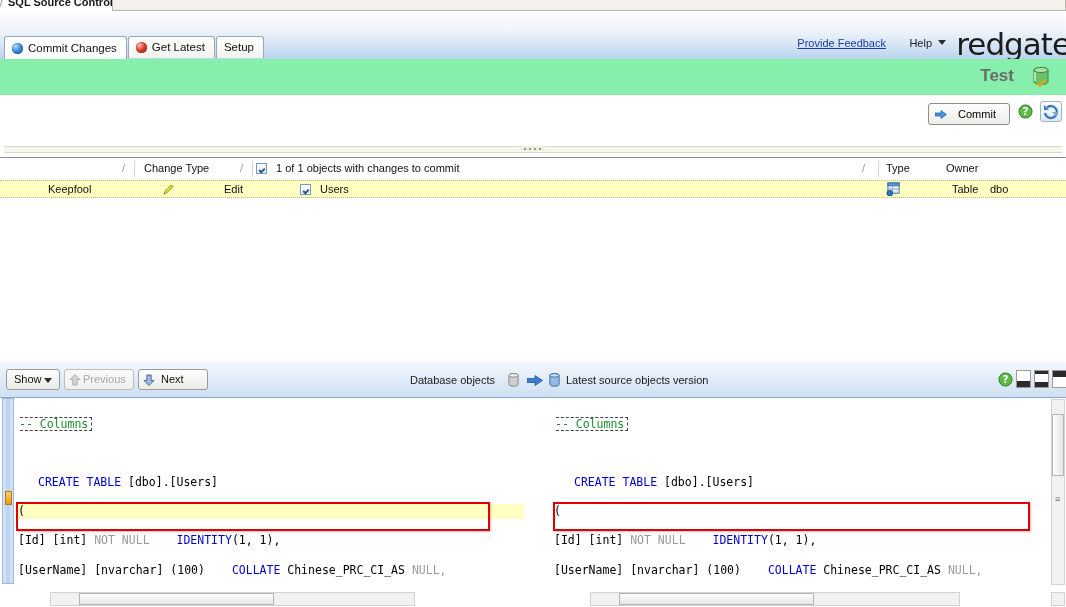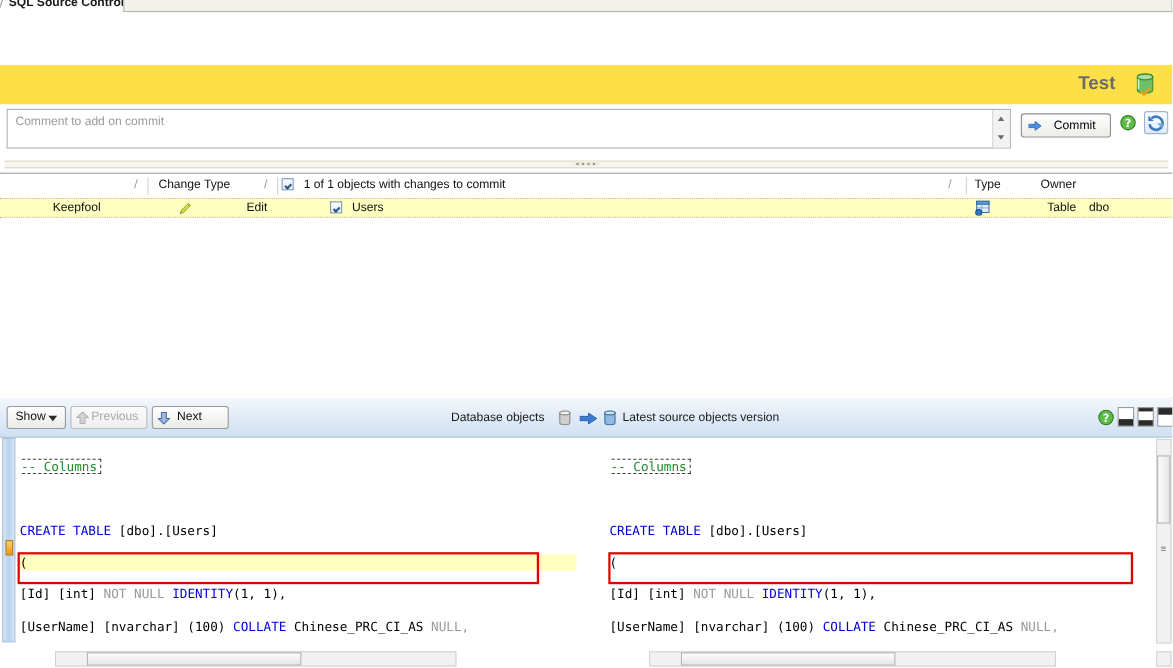--- a/index.html
+++ b/index.html
@@ -37,21 +37,21 @@
     box-shadow:inset 0 0 1px #6b0d00;}
   .feedback{position:absolute;right:180px;top:25px;font-size:11px;color:#1b3fa0;
     text-decoration:underline;cursor:pointer;}
   .helpmenu{position:absolute;right:120px;top:25px;font-size:11px;color:#222;cursor:pointer;}
   .helpmenu .caret{display:inline-block;margin-left:6px;border-left:4px solid transparent;
     border-right:4px solid transparent;border-top:5px solid #2b2b2b;vertical-align:2px;}
   .brand{position:absolute;right:-4px;top:14px;font-size:31px;letter-spacing:-1px;
     color:#1c1c1c;font-family:"DejaVu Sans",sans-serif;font-weight:400;white-space:nowrap;}
 
   
-  .dbrow{position:absolute;left:0;top:59px;width:1066px;height:36px;background:#fde047;}
+  .dbrow{position:absolute;left:0;top:59px;width:1066px;height:36px;background:#86efac;}
   .dbname{position:absolute;right:52px;top:7px;font-size:17px;font-weight:bold;color:#6b6b6b;}
   .dbicon{position:absolute;right:14px;top:6px;width:22px;height:22px;}
 
   
   .commentrow{position:absolute;left:0;top:95px;width:1066px;height:45px;background:#fff;}
   .commentbox{position:absolute;left:6px;top:4px;width:913px;height:36px;
     border:1px solid #b2b2b2;background:#fff;box-sizing:border-box;}
   .commentbox .ph{position:absolute;left:7px;top:5px;font-size:11px;color:#9a9a9a;}
   .cscroll{position:absolute;right:0px;top:0px;width:15px;height:34px;
     background:#f3f3f3;border-left:1px solid #d6d6d6;}
@@ -123,21 +123,21 @@
   .pane.right{left:540px;width:526px;}
   .gutter{position:absolute;left:2px;top:0;width:12px;height:186px;
     background:linear-gradient(to right,#d7e6f7,#b9d2ee 50%,#d7e6f7);border:1px solid #9cb8da;box-sizing:border-box;}
   .gutter .mark{position:absolute;left:2px;width:7px;height:14px;
     background:linear-gradient(to bottom,#ffcf6b,#e89712);border:1px solid #b9780a;box-sizing:border-box;}
   .code{position:absolute;top:4px;left:18px;width:506px;height:182px;overflow:hidden;
     font-family:"DejaVu Sans Mono",monospace;font-size:11.5px;line-height:14.6px;
     white-space:pre;color:#000;}
   .pane.right .code{width:500px;}
   .ln{height:14.6px;position:relative;white-space:pre;}
-  .kw{color:#0000d0;}
+  .kw{color:#0000d0;margin-left:20px;}
   .cmt{color:#1f8b2f;}
   .dim{color:#9a9a9a;}
   .hdrline{display:inline-block;border:1px dashed #444;padding:0 3px;margin-left:-3px;line-height:12px;}
   .redbox{position:absolute;border:2px solid #e00000;box-sizing:border-box;
     box-shadow:1px 1px 2px rgba(0,0,0,.25);pointer-events:none;}
   .hlrow{position:absolute;background:#ffffc1;}
   .vscroll{position:absolute;right:1px;top:1px;width:14px;height:186px;
     background:#f1f1f1;border:1px solid #d2d2d2;box-sizing:border-box;}
   .vscroll .thumb{position:absolute;left:0;top:14px;width:12px;height:62px;
     background:linear-gradient(to right,#fdfdfd,#e6e6e6);border:1px solid #b5b5b5;box-sizing:border-box;}
@@ -152,45 +152,50 @@
 <body>
 
 <div class="app">
 
   <div class="titlestrip">
     <div class="titletab-slash"></div>
     <div class="titletab">SQL Source Control</div>
     <div class="titlebox"></div>
   </div>
 
+  <div class="tabbar">
+    <div class="tabs">
+      <div class="tab active">
+        <span class="dot blue"></span><span>Commit Changes</span>
+      </div>
+      <div class="tab">
+        <span class="dot red"></span><span>Get Latest</span>
+      </div>
+      <div class="tab">
+        <span>Setup</span>
+      </div>
+    </div>
+    <div class="feedback">Provide Feedback</div>
+    <div class="helpmenu">
+      <span>Help</span><span class="caret"></span>
+    </div>
+    <div class="brand">redgate</div>
+  </div>
 
   <div class="dbrow">
     <div class="dbname">Test</div>
     <svg class="dbicon" viewBox="0 0 22 22">
       <ellipse cx="11" cy="5" rx="7" ry="2.6" fill="#8fd08a" stroke="#3f8c3c"></ellipse>
       <path d="M4 5 L4 17 A7 2.6 0 0 0 18 17 L18 5 Z" fill="#6cc069" stroke="#3f8c3c"></path>
       <ellipse cx="11" cy="5" rx="7" ry="2.6" fill="#a9e0a3" stroke="#3f8c3c"></ellipse>
       <path d="M5 7 L5 16" stroke="#d8f3d4" stroke-width="1.4" fill="none"></path>
       <path d="M7 18 l3 3 l5 -6" stroke="#e0a418" stroke-width="2.4" fill="none"></path>
     </svg>
   </div>
 
-  <div class="commentrow">
-    <div class="commentbox">
-      <div class="ph">Comment to add on commit</div>
-      <div class="cscroll">
-        <div class="ar up">
-            <span class="tri u"></span>
-          </div>
-        <div class="ar dn">
-            <span class="tri d"></span>
-          </div>
-      </div>
-    </div>
-  </div>
   <div class="commitbtn">
     <svg class="commit-arrow" viewBox="0 0 12 9">
       <path d="M0 3 L6 3 L6 0.5 L11.5 4.5 L6 8.5 L6 6 L0 6 Z" fill="#4a90e2" stroke="#1e5fa8" stroke-width="0.7"></path>
     </svg>
     <span>Commit</span>
   </div>
   <svg class="helpball" viewBox="0 0 16 16">
     <circle cx="8" cy="8" r="7" fill="#5dbb46" stroke="#2d7a1e"></circle>
     <text x="8" y="12" font-size="11" font-family="DejaVu Sans, sans-serif" font-weight="bold" fill="#fff" text-anchor="middle">?</text>
   </svg>

